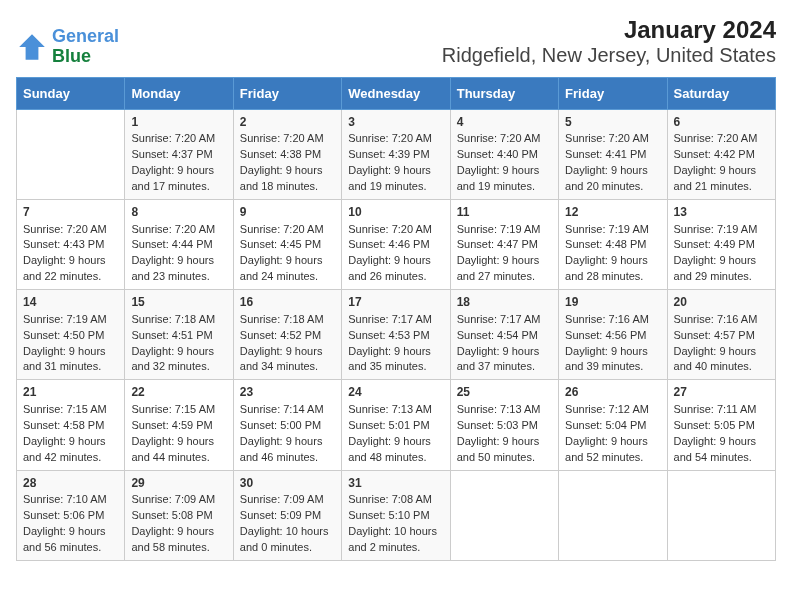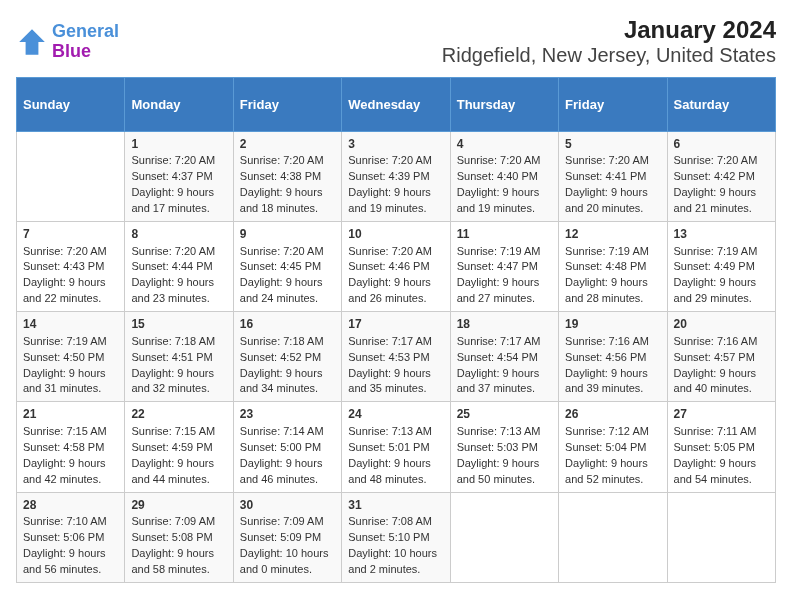--- a/index.html
+++ b/index.html
@@ -6,21 +6,21 @@
     body {
       font-family: Arial, sans-serif;
       background: #fff;
       width: 792px;
       min-height: 612px;
       padding: 16px;
     }
     .header {
       display: flex;
       justify-content: space-between;
-      align-items: center;
+      align-items: flex-end;
       margin-bottom: 10px;
     }
     .logo {
       display: flex;
       align-items: center;
       gap: 4px;
     }
     .logo-text {
       font-size: 18px;
       font-weight: bold;
@@ -49,21 +49,21 @@
     }
     table {
       width: 100%;
       border-collapse: collapse;
       font-size: 11px;
     }
     thead tr th {
       background-color: #3a7abf;
       color: #fff;
       text-align: left;
-      padding: 19px 6px;
+      padding: 8px 6px;
       font-size: 13px;
       font-weight: bold;
       border: 1px solid #5a9ad5;
     }
     tbody tr td {
       border: 1px solid #ccc;
       padding: 4px 6px;
       vertical-align: top;
       color: #333;
       line-height: 1.45;
@@ -87,21 +87,21 @@
 </head>
 <body>
 
 <div class="header">
   <div class="logo">
     <svg class="logo-icon" viewBox="0 0 40 40">
       <polygon points="20,4 36,20 28,20 28,36 12,36 12,20 4,20" fill="#4a90d9"></polygon>
     </svg>
     <div class="logo-text">
       <div><span>General</span></div>
-      <div><span style="color:#a21caf">Blue</span></div>
+      <div><span style="color:#15803d">Blue</span></div>
     </div>
   </div>
   <div class="title-block">
     <h1>January 2024</h1>
     <h2>Ridgefield, New Jersey, United States</h2>
   </div>
 </div>
 
 <table>
   <thead>

